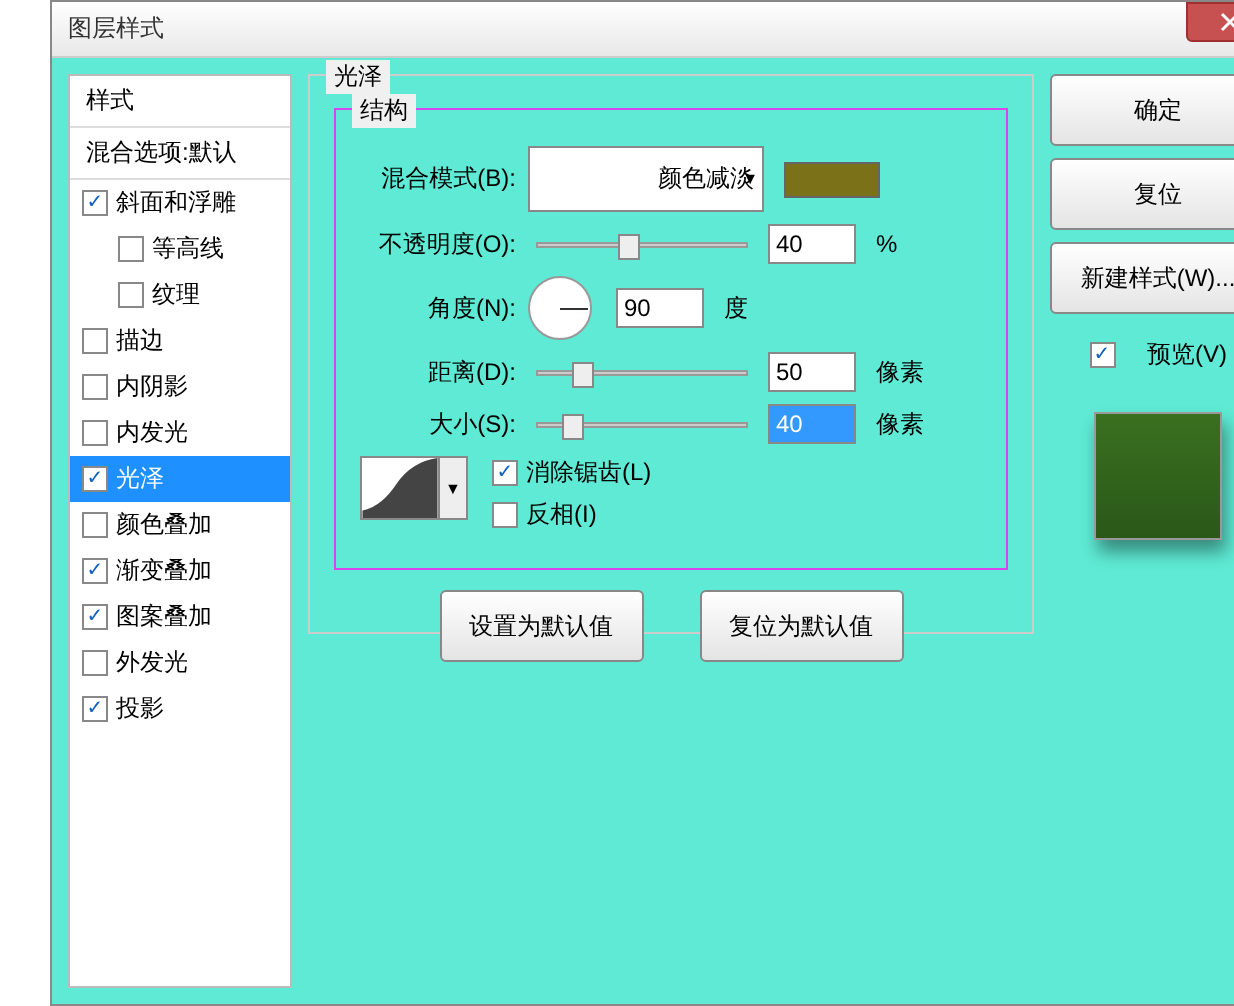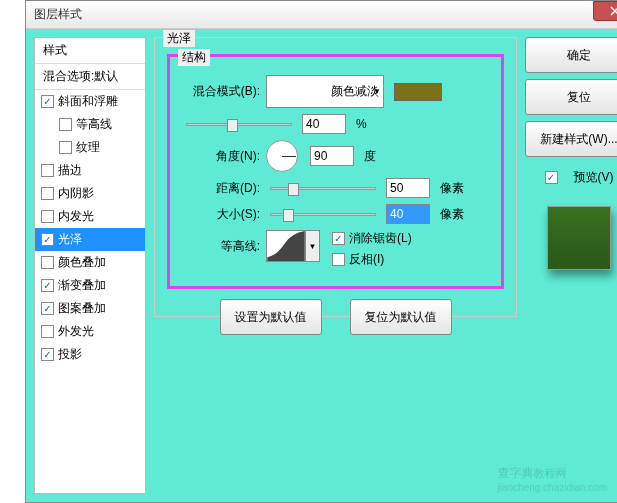--- a/index.html
+++ b/index.html
@@ -15,21 +15,21 @@
 .sidebar-subheader { padding: 4px 8px; border-bottom: 1px solid #ddd; }
 .sidebar-item { padding: 3px 6px; display: flex; align-items: center; gap: 4px; }
 .sidebar-item.indent { padding-left: 24px; }
 .sidebar-item.selected { background: #1e90ff; color: #fff; }
 .cb { width: 13px; height: 13px; border: 1px solid #888; background: #fff; display: inline-flex; align-items: center; justify-content: center; font-size: 10px; line-height: 1; }
 .cb.checked::after { content: "✓"; color: #1060c0; font-size: 10px; }
 .main { flex: 1; position: relative; }
 .fieldset { border: 1px solid #ccc; padding: 8px 12px 12px; margin: 0; position: relative; }
 .fieldset-outer { height: 280px; }
 .legend { position: absolute; top: -8px; left: 8px; background: #f0f0f0; padding: 0 4px; }
-.fieldset-inner { border: 3px solid #d946ef; padding: 12px 12px 12px; margin-top: 8px; position: relative; }
+.fieldset-inner { border: 1px solid #d946ef; padding: 12px 12px 12px; margin-top: 8px; position: relative; }
 .row { display: flex; align-items: center; margin: 6px 0; gap: 6px; }
 .label { width: 78px; text-align: right; }
 .select { width: 118px; height: 33px; border: 1px solid #888; background: #fff; display: flex; align-items: center; padding: 0 4px; position: relative; justify-content: flex-end; }
 .select-arrow { position: absolute; right: 2px; font-size: 8px; }
 .color-swatch { width: 48px; height: 18px; background: #7a7118; border: 1px solid #666; margin-left: 4px; }
 .slider-track { width: 106px; height: 3px; background: #ccc; border: 1px solid #999; position: relative; margin: 0 4px; }
 .slider-thumb { position: absolute; top: -5px; width: 11px; height: 13px; background: #eee; border: 1px solid #888; }
 .numfield { width: 44px; height: 20px; border: 1px solid #888; background: #fff; padding: 0 3px; display: flex; align-items: center; }
 .numfield.sel { background: #3399ff; color: #fff; }
 .unit { margin-left: 4px; }
@@ -125,20 +125,21 @@
           <div class="row">
             <span class="label">混合模式(B):</span>
             <div class="select">
               <span>颜色减淡</span>
               <span class="select-arrow">▼</span>
             </div>
             <div class="color-swatch"></div>
           </div>
 
           <div class="row">
+            <span class="label">不透明度(O):</span>
             <div class="slider-track">
               <div class="slider-thumb" style="left:38%"></div>
             </div>
             <div class="numfield">
                 <span>40</span>
               </div>
             <span class="unit">%</span>
           </div>
 
           <div class="row">
@@ -166,21 +167,20 @@
             <div class="slider-track">
               <div class="slider-thumb" style="left:12%"></div>
             </div>
             <div class="numfield sel">
                 <span>40</span>
               </div>
             <span class="unit">像素</span>
           </div>
 
           <div class="row" style="align-items:flex-start">
-            <span class="label" style="padding-top:8px">等高线:</span>
             <div style="display:flex">
               <div class="contour">
                 <svg viewBox="0 0 40 32">
                   <path d="M0 32 L0 28 Q10 26 18 14 Q26 2 40 0 L40 32 Z" fill="#444"></path>
                 </svg>
               </div>
               <div class="contour-arrow">▼</div>
             </div>
             <div style="display:flex;flex-direction:column;gap:4px;margin-left:6px">
               <label style="display:flex;align-items:center;gap:4px">
@@ -217,17 +217,13 @@
           <span>新建样式(W)...</span>
         </div>
       <div class="preview-check">
         <span class="cb checked"></span>
         <span>预览(V)</span>
       </div>
       <div class="preview-img"></div>
     </div>
 
   </div>
-  <div class="watermark">
-    <span>查字典</span><span style="font-size:11px">教程网</span>
-    <small>jiaocheng.chazidian.com</small>
-  </div>
 </div>
 
 </body></html>

